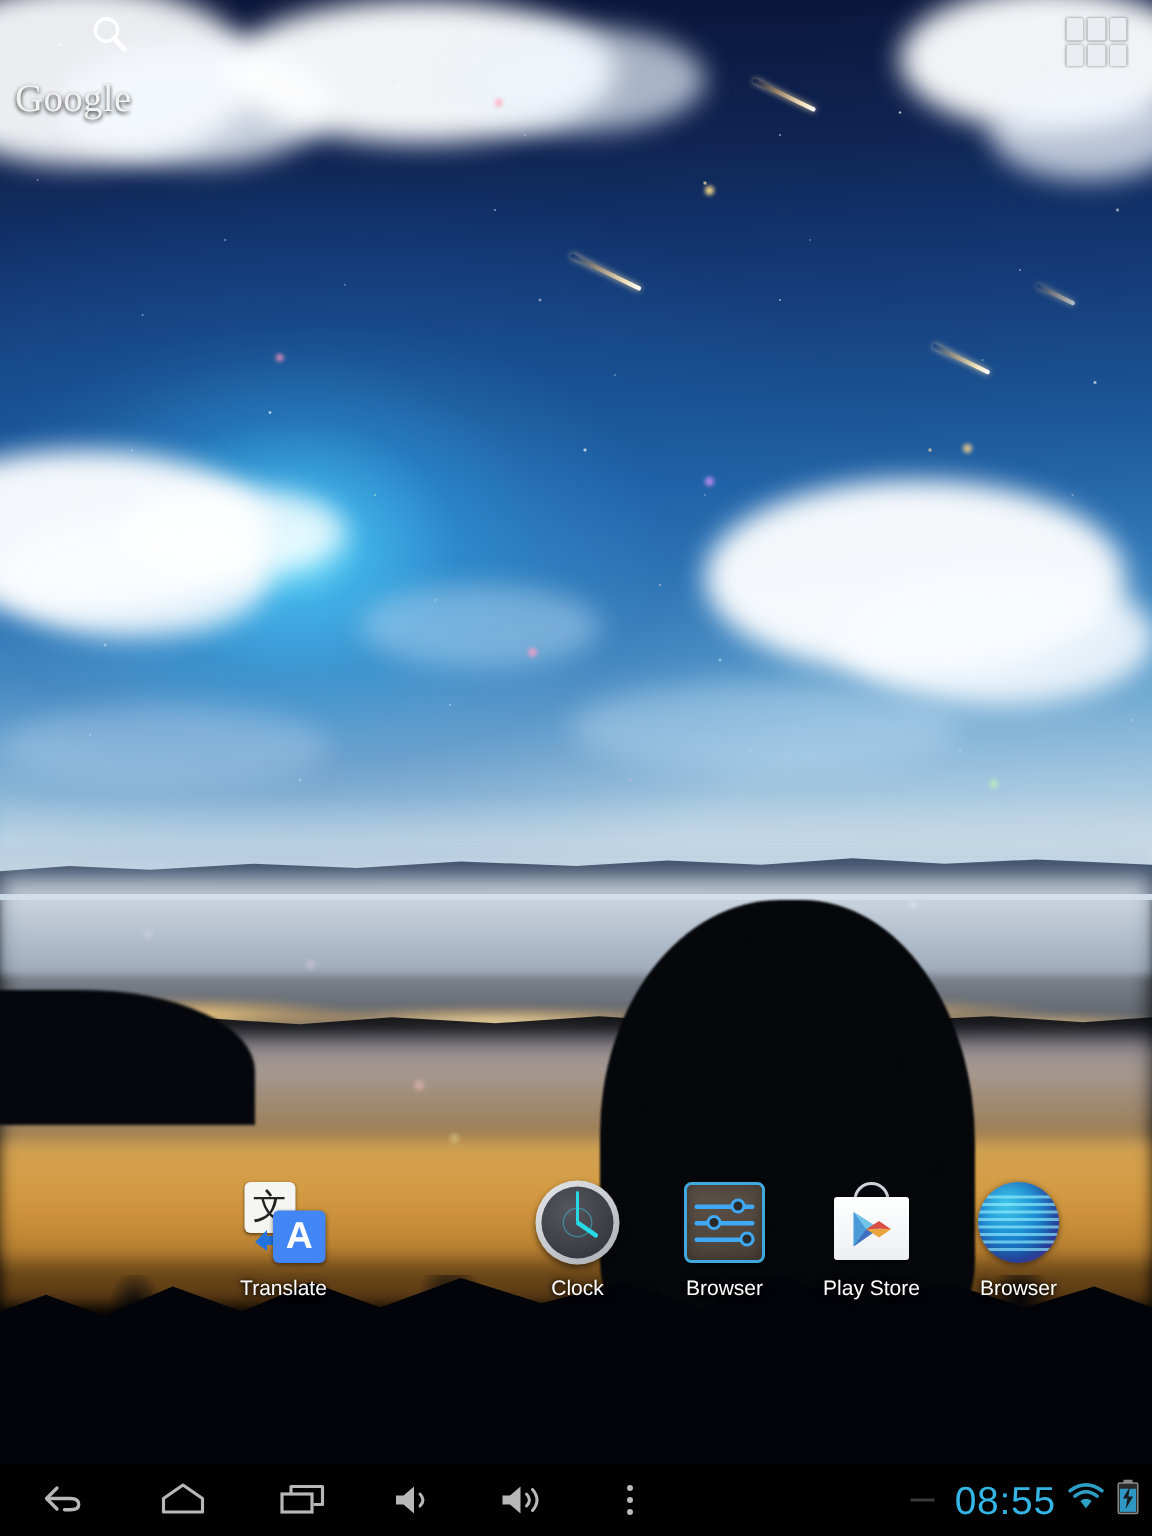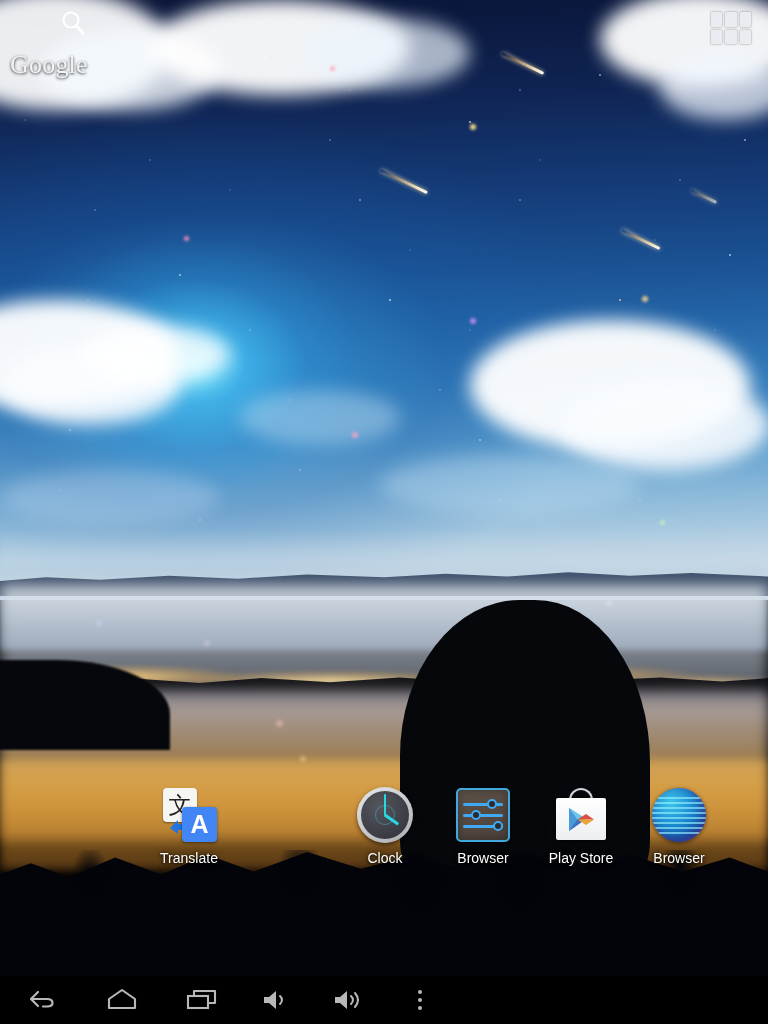--- a/index.html
+++ b/index.html
@@ -452,15 +452,34 @@
     </div>
 
     <div class="navbtn" style="left:392px;">
       <svg width="8" height="26" viewBox="0 0 8 26">
         <circle cx="4" cy="5" r="2" fill="#b8b8b8"></circle>
         <circle cx="4" cy="13" r="2" fill="#b8b8b8"></circle>
         <circle cx="4" cy="21" r="2" fill="#b8b8b8"></circle>
       </svg>
     </div>
 
+    <div class="sysbar-right">
+      <span class="dash"></span>
+      <span class="clock-text">08:55</span>
+      <span style="display:block;">
+        <svg width="26" height="20" viewBox="0 0 26 20">
+          <path d="M13 17.5 L9.2 12.6 Q13 9.8 16.8 12.6 Z" fill="#2d9fc4"></path>
+          <path d="M5.6 9.4 Q13 3.6 20.4 9.4" fill="none" stroke="#2d9fc4" stroke-width="2.4" stroke-linecap="round"></path>
+          <path d="M2.4 5.8 Q13 -2 23.6 5.8" fill="none" stroke="#2d9fc4" stroke-width="2.4" stroke-linecap="round"></path>
+        </svg>
+      </span>
+      <span style="display:block;">
+        <svg width="16" height="24" viewBox="0 0 16 24">
+          <rect x="5" y="0.5" width="6" height="2.4" fill="#8a8a8a"></rect>
+          <rect x="1.5" y="2.6" width="13" height="20.4" rx="1" fill="#2a2a2a" stroke="#8a8a8a" stroke-width="1"></rect>
+          <rect x="2.6" y="6.5" width="10.8" height="15.4" fill="#2f97c4"></rect>
+          <path d="M9.4 5 L4.6 13 L7.6 13 L6.4 20 L11.4 11.6 L8.2 11.6 Z" fill="#1b1b1b"></path>
+        </svg>
+      </span>
+    </div>
   </div>
 
 </div>
 
 </body></html>

